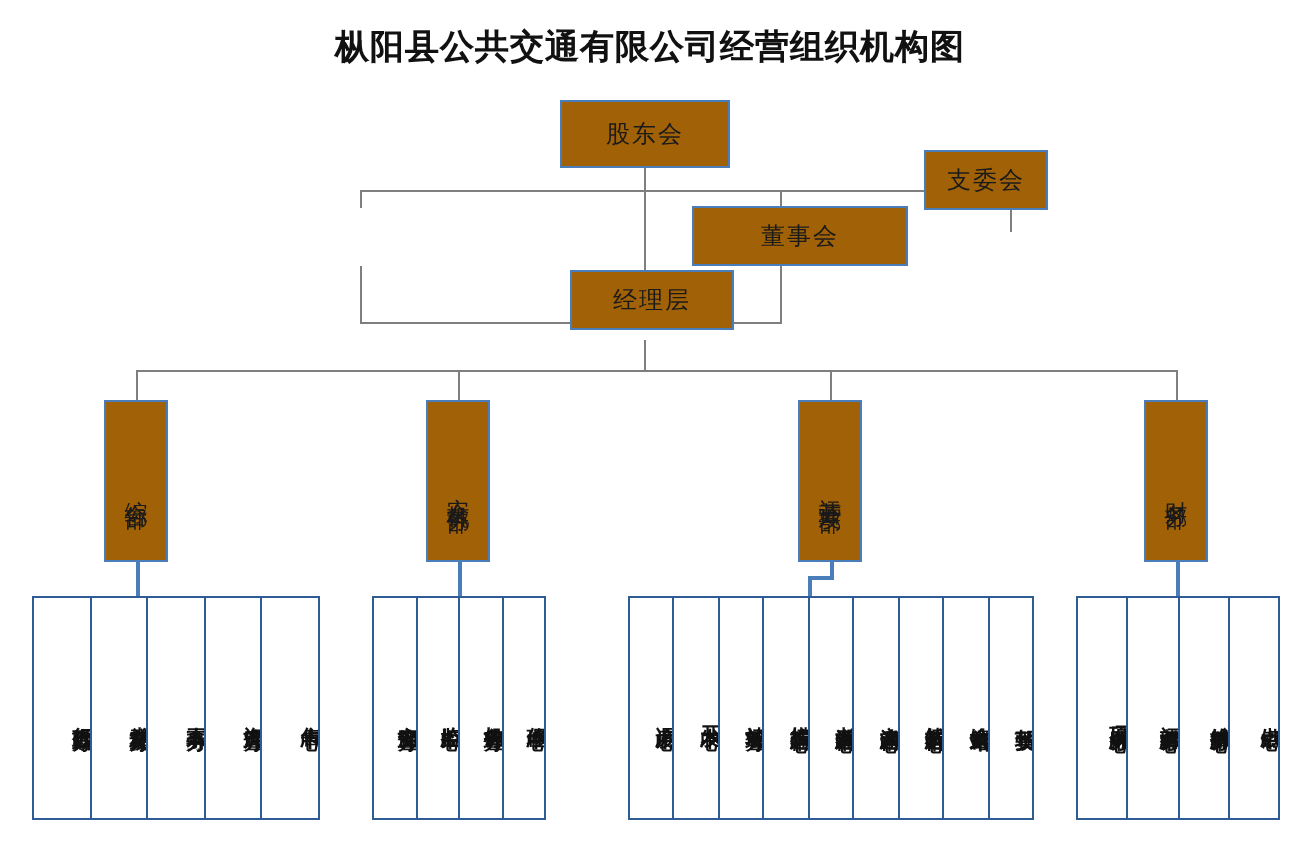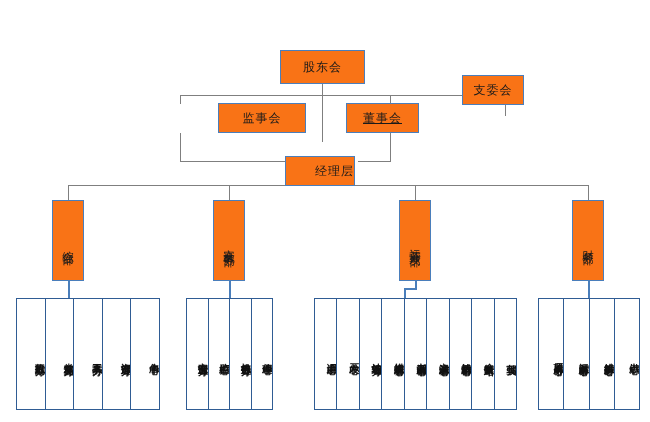--- a/index.html
+++ b/index.html
@@ -21,21 +21,21 @@
     color:#111111;
     letter-spacing:0.5px;
     white-space:nowrap;
   }
 
   
   .box{
     position:absolute;
     box-sizing:border-box;
     border:1.6px solid #4a7ebb;
-    background:#f97316;
+    background:#a16207;
     display:flex;
     align-items:center;
     justify-content:center;
     font-size:12px;
     color:#1a1a1a;
     z-index:3;
   }
   .box.h{ letter-spacing:1px; }
 
   
@@ -81,20 +81,21 @@
   .ln.v{width:1.2px;}
   .bl{position:absolute;background:#4a7ebb;z-index:2;}
   .bl.h{height:1.8px;}
   .bl.v{width:1.8px;}
 </style>
 </head>
 <body>
 
 <div id="chart">
 
+  <div class="title">枞阳县公共交通有限公司经营组织机构图</div>
 
   <div class="ln v" style="left:322px;top:84px;height:58px;"></div>
 
   <div class="ln h" style="left:180px;top:95px;width:285px;"></div>
 
   <div class="ln v" style="left:180px;top:95px;height:9px;"></div>
 
   <div class="ln v" style="left:390px;top:95px;height:9px;"></div>
 
   <div class="ln v" style="left:464px;top:90px;height:5px;"></div>
@@ -119,29 +120,26 @@
 
   <div class="bl v" style="left:415px;top:281px;height:8px;"></div>
   <div class="bl h" style="left:404px;top:288px;width:13px;"></div>
   <div class="bl v" style="left:404px;top:288px;height:11px;"></div>
   <div class="bl v" style="left:588px;top:281px;height:18px;"></div>
 
   <div class="box h" style="left:280px;top:50px;width:85px;height:34px;">
     <span>股东会</span>
   </div>
 
-  <div class="box h" style="left:218px;top:103px;width:88px;height:30px;">
-    <span>监事会</span>
-  </div>
 
-  <div class="box h" style="left:346px;top:103px;width:73px;height:30px;text-decoration:underline;">
+  <div class="box h" style="left:346px;top:103px;width:108px;height:30px;">
     <span>董事会</span>
   </div>
 
-  <div class="box h" style="left:285px;top:156px;width:70px;height:30px;justify-content:flex-end;">
+  <div class="box h" style="left:285px;top:135px;width:82px;height:30px;">
     <span>经理层</span>
   </div>
 
   <div class="box h" style="left:462px;top:75px;width:62px;height:30px;">
     <span>支委会</span>
   </div>
 
 
   <div class="box v" style="left:52px;top:200px;width:32px;height:81px;">
     <span>综合部</span>

